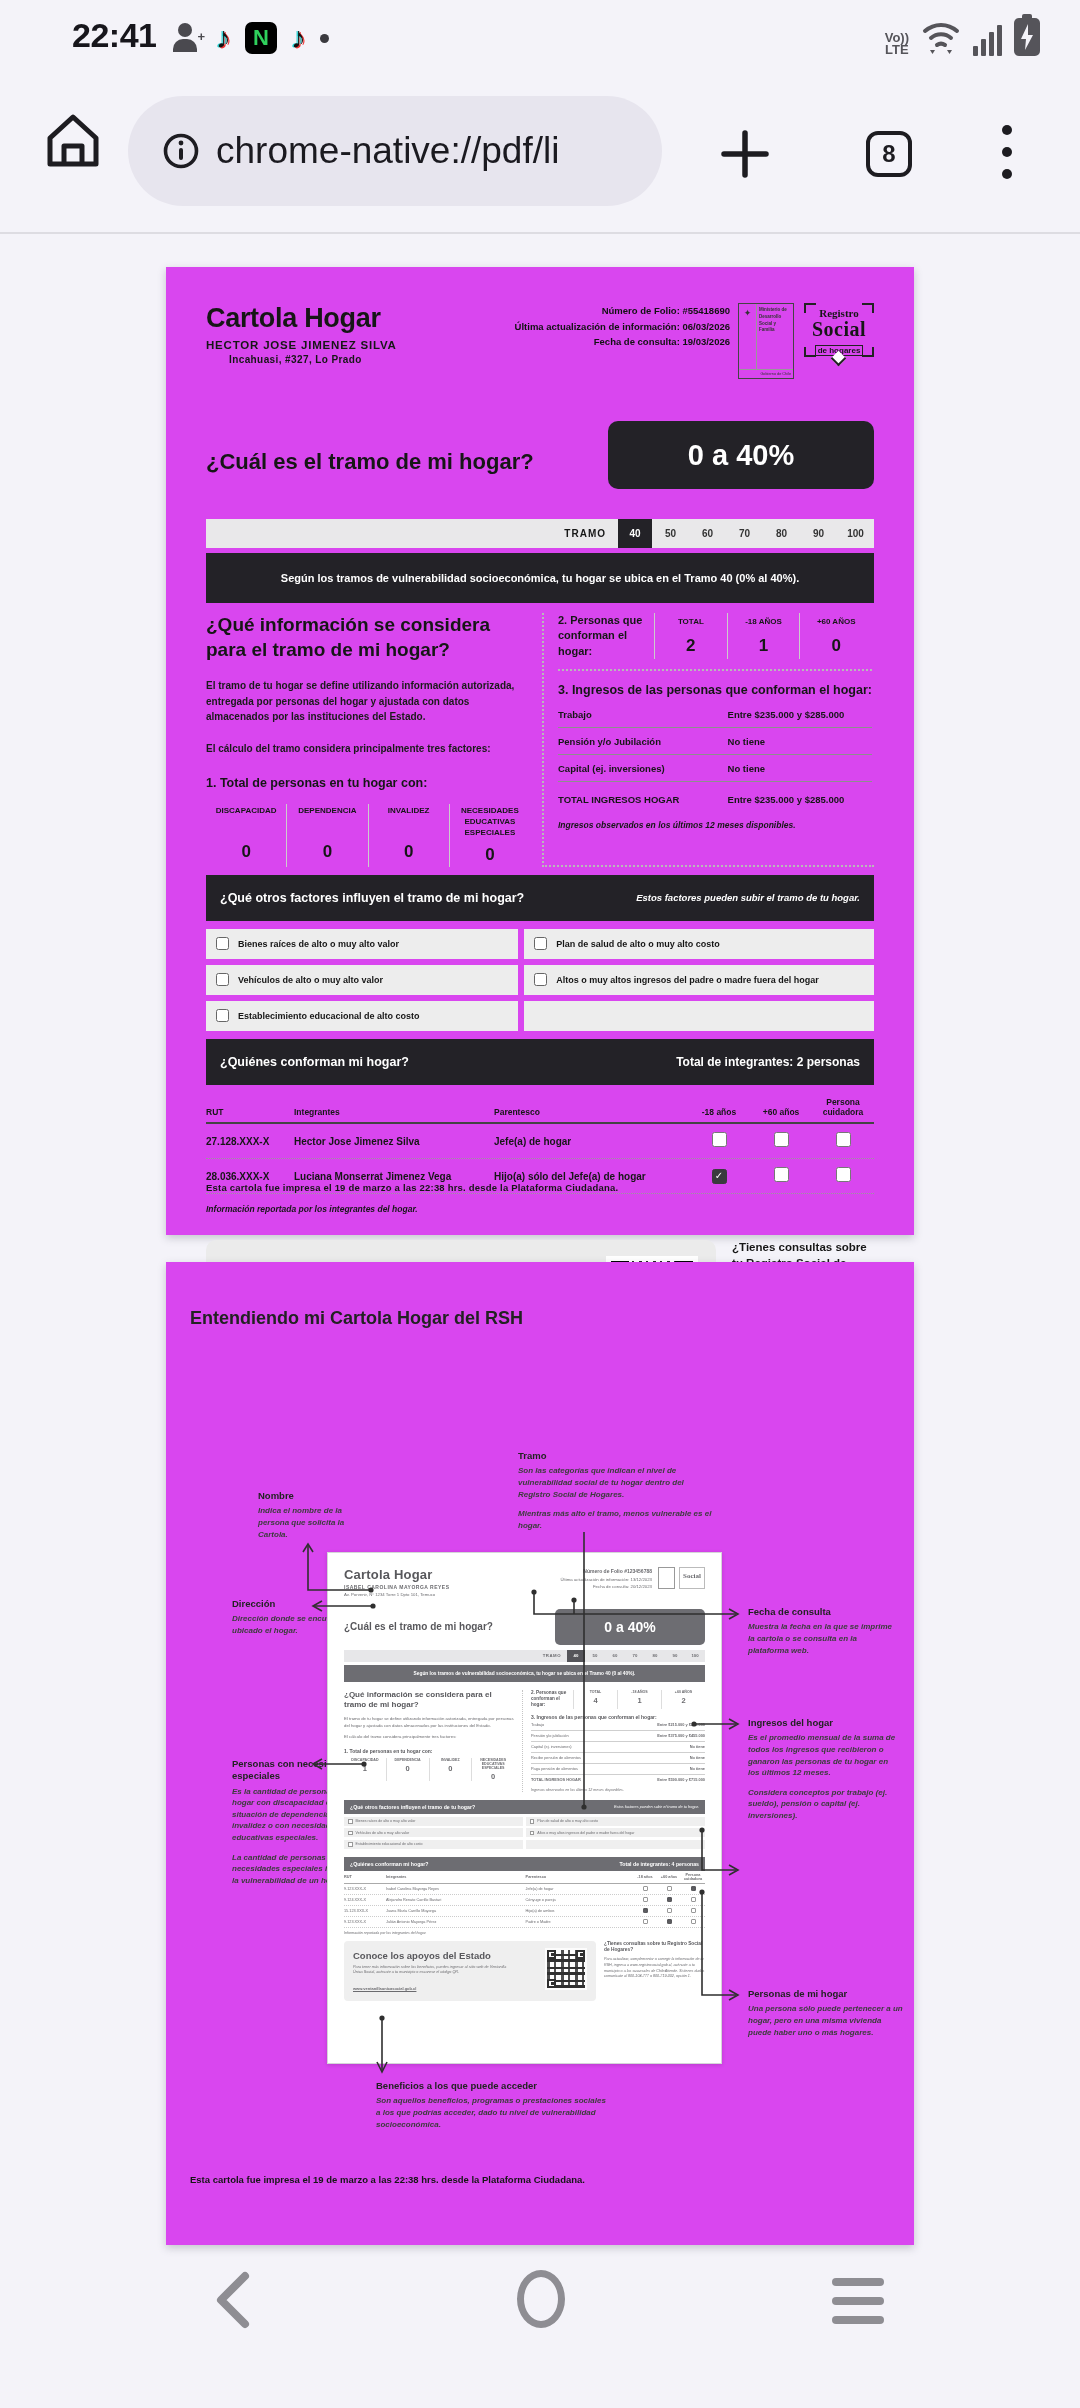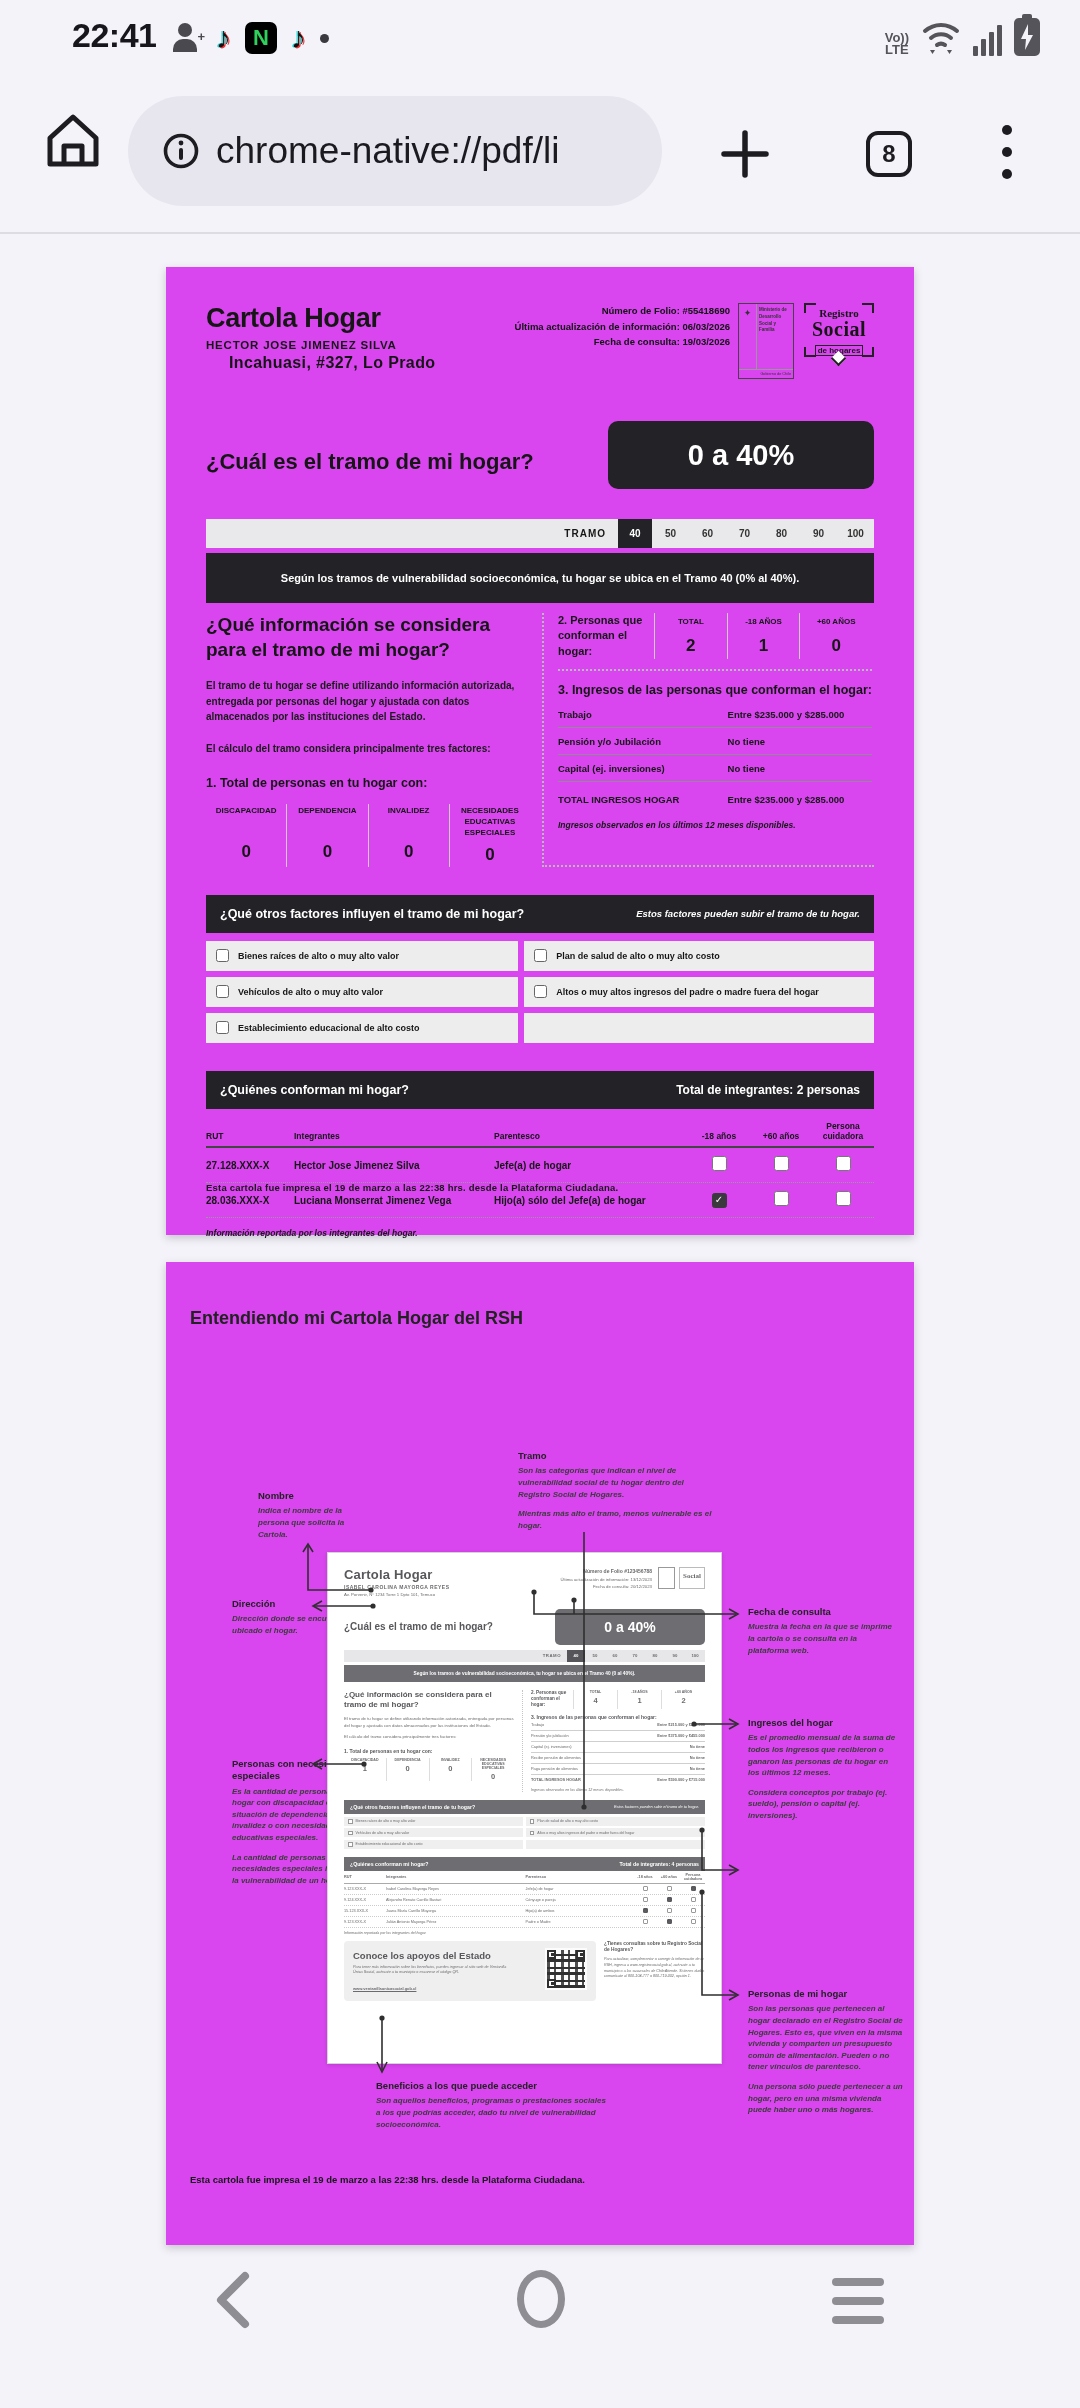--- a/index.html
+++ b/index.html
@@ -37,21 +37,21 @@
 
 
 .pdfpage { position:absolute; left:166px; width:748px; background:#d946ef; box-shadow:0 3px 8px rgba(60,60,80,.25); color:#161616;}
 #page1 { top:267px; height:968px;}
 #page2 { top:1262px; height:983px;}
 
 
 .p1pad { position:absolute; left:40px; right:40px;}
 .h-title { font-size:27px; font-weight:800; letter-spacing:-.3px;}
 .h-name { font-size:11.5px; font-weight:700; letter-spacing:.8px; margin-top:5px;}
-.h-addr { font-size:16px; font-weight:600; letter-spacing:.4px; margin-top:3px;padding-left:23px;}
+.h-addr { font-size:10px; font-weight:600; letter-spacing:.4px; margin-top:3px;padding-left:23px;}
 .folio { text-align:right; font-size:9.5px; font-weight:700; line-height:1.65; color:#111;}
 .minlogo { width:56px; height:76px; border:1px solid #444; display:flex; flex-direction:column; font-size:4.5px; color:#333;}
 .minlogo .top{display:flex; flex:1;}
 .minlogo .emb{width:18px; border-right:1px solid #999; display:flex;align-items:flex-start;justify-content:center;padding-top:4px;font-size:9px;}
 .minlogo .txt{flex:1; padding:3px 2px; font-weight:700; line-height:1.5;}
 .minlogo .gob{border-top:1px solid #999; font-size:3.8px; text-align:right; padding:2px;}
 .rslogo { width:70px; height:62px; position:relative; text-align:center; padding-top:4px;}
 .rslogo .c{position:absolute;width:12px;height:10px;}
 .rslogo .c1{left:0;top:0;border-left:2.5px solid #222;border-top:2.5px solid #222;}
 .rslogo .c2{right:0;top:0;border-right:2.5px solid #222;border-top:2.5px solid #222;}
@@ -83,21 +83,21 @@
 .personas .ph { width:96px; font-size:11px; font-weight:800; line-height:1.4;}
 .pstat { flex:1; text-align:center; border-left:1px solid #ccc;}
 .pstat:first-child{border-left:none;}
 .pstat .sl{font-size:8px;font-weight:800;margin-top:4px;}
 .pstat .sv{font-size:17px;font-weight:800;margin-top:10px;}
 .q3 { font-size:12.5px; font-weight:800; margin:12px 0 4px;}
 .irow { display:flex; border-bottom:1px solid #8e8e8e; padding:8px 0 7px;}
 .irow .il { flex:1; font-size:9.5px; font-weight:700;}
 .irow .iv { width:46%; font-size:9.5px; font-weight:800;}
 .inote { font-size:8.5px; font-style:italic; font-weight:700; margin-top:8px;}
-.blackbar { background:#232227; color:#fff; height:38px; display:flex; align-items:center; justify-content:space-between; padding:0 14px; margin-top:28px;text-align:center;}
+.blackbar { background:#232227; color:#fff; height:46px; display:flex; align-items:center; justify-content:space-between; padding:0 14px; margin-top:8px;text-align:center;}
 .blackbar .bl { font-size:12.5px; font-weight:800;}
 .blackbar .br { font-size:9.5px; font-style:italic; font-weight:600;}
 .fgrid { display:grid; grid-template-columns:1fr 1.12fr; gap:6px; margin-top:8px;}
 .fcell { background:#ededed; min-height:30px; display:flex; align-items:center; padding:4px 10px;}
 .cbx { width:13px; height:13px; border:1.5px solid #666; border-radius:2.5px; background:#fff; flex:none;}
 .fcell span { font-size:9px; font-weight:700; margin-left:9px;}
 .mtable { margin-top:4px;}
 .mhead, .mrow { display:flex; align-items:flex-end;}
 .mhead { border-bottom:2px solid #444; padding:8px 0 5px; font-size:8.5px; font-weight:800;}
 .mrow { border-bottom:1.5px dotted #999; padding:8px 0; font-size:10px; font-weight:700; align-items:center;}
@@ -490,21 +490,20 @@
       <h5>Fecha de consulta</h5>
         <p>Muestra la fecha en la que se imprime la cartola o se consulta en la plataforma web.</p>
     </div>
     <div class="ann" style="left:582px;top:455px;width:152px">
       <h5>Ingresos del hogar</h5>
         <p>Es el promedio mensual de la suma de todos los ingresos que recibieron o ganaron las personas de tu hogar en los últimos 12 meses.</p>
         <p>Considera conceptos por trabajo (ej. sueldo), pensión o capital (ej. inversiones).</p>
     </div>
     <div class="ann" style="left:582px;top:726px;width:158px">
       <h5>Personas de mi hogar</h5>
-        <p>Son las personas que pertenecen al hogar declarado en el Registro Social de Hogares. Esto es, que viven en la misma vivienda y comparten un presupuesto común de alimentación. Pueden o no tener vínculos de parentesco.</p>
         <p>Una persona sólo puede pertenecer a un hogar, pero en una misma vivienda puede haber uno o más hogares.</p>
     </div>
     <div class="ann" style="left:210px;top:818px;width:235px">
       <h5>Beneficios a los que puede acceder</h5>
         <p>Son aquellos beneficios, programas o prestaciones sociales a los que podrías acceder, dado tu nivel de vulnerabilidad socioeconómica.</p>
     </div>
 
     <div class="minidoc">
       <div class="md-h">
         <div>

